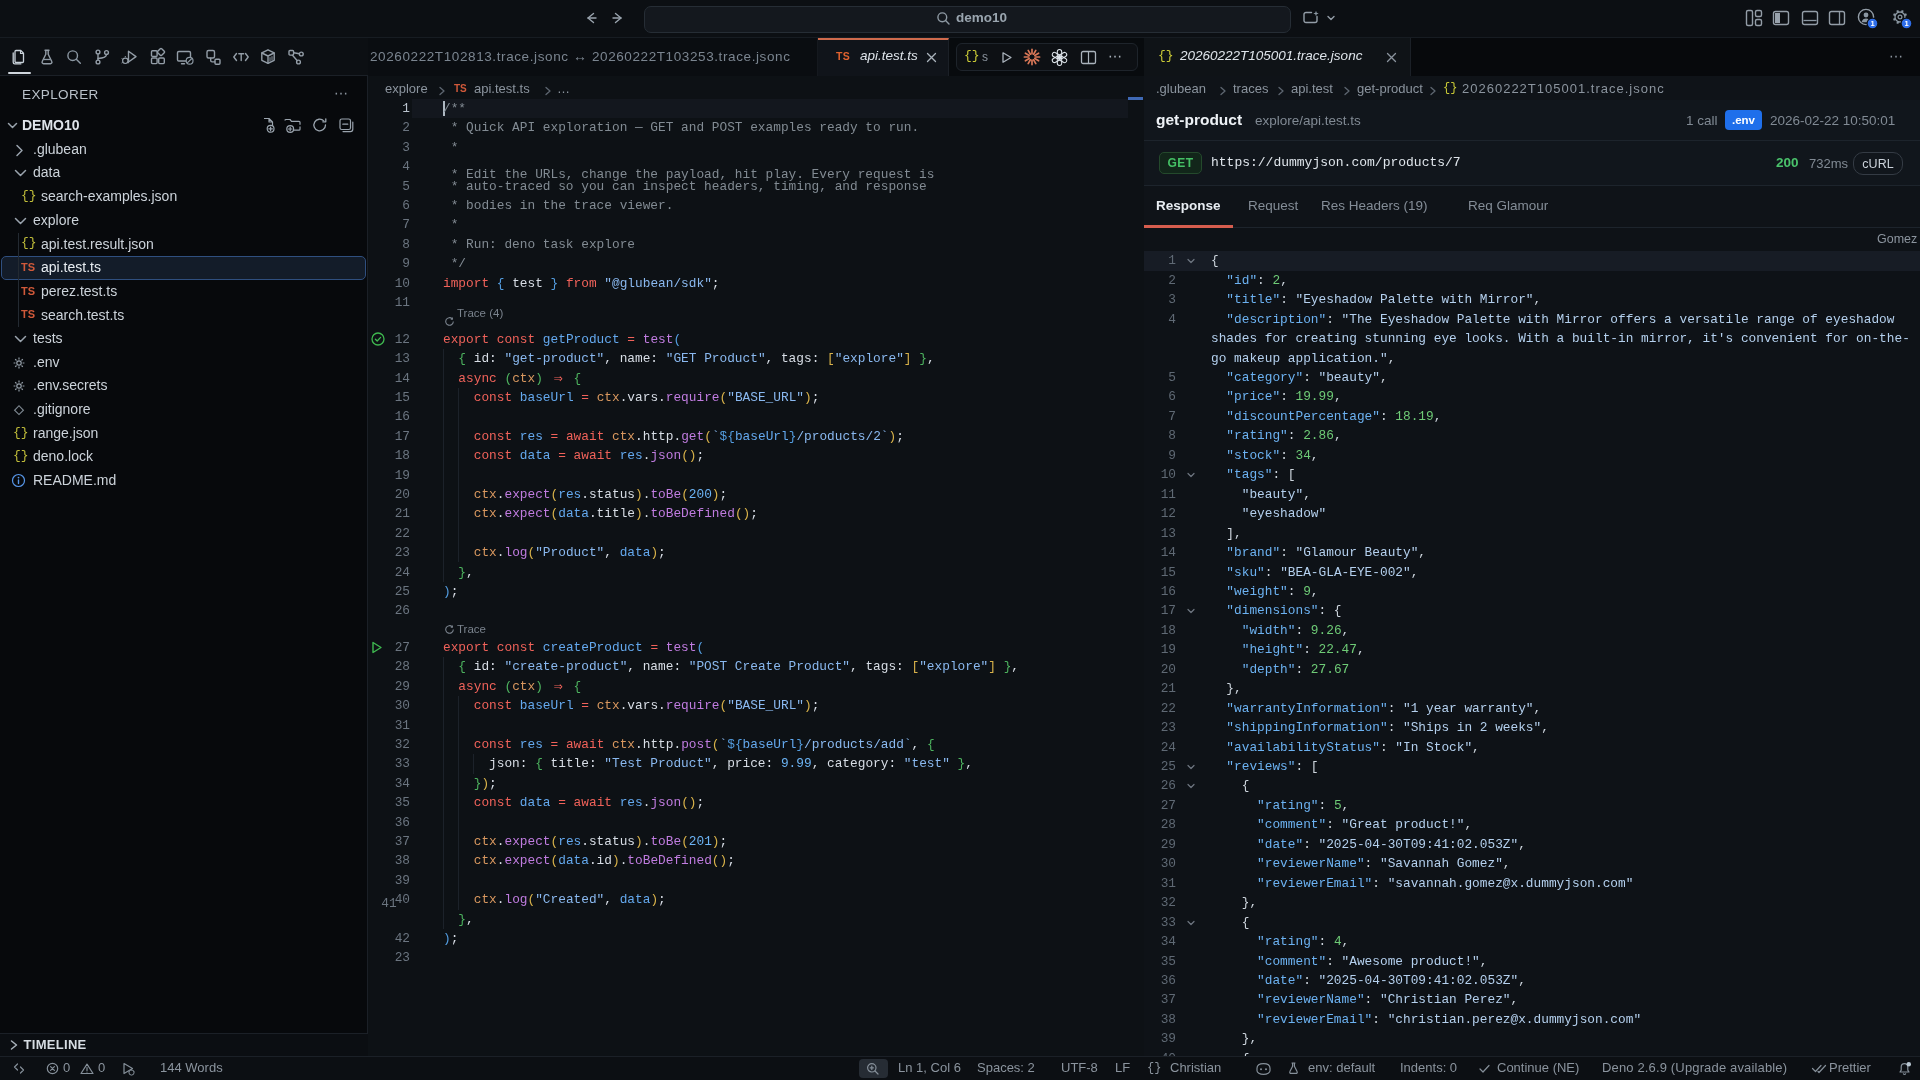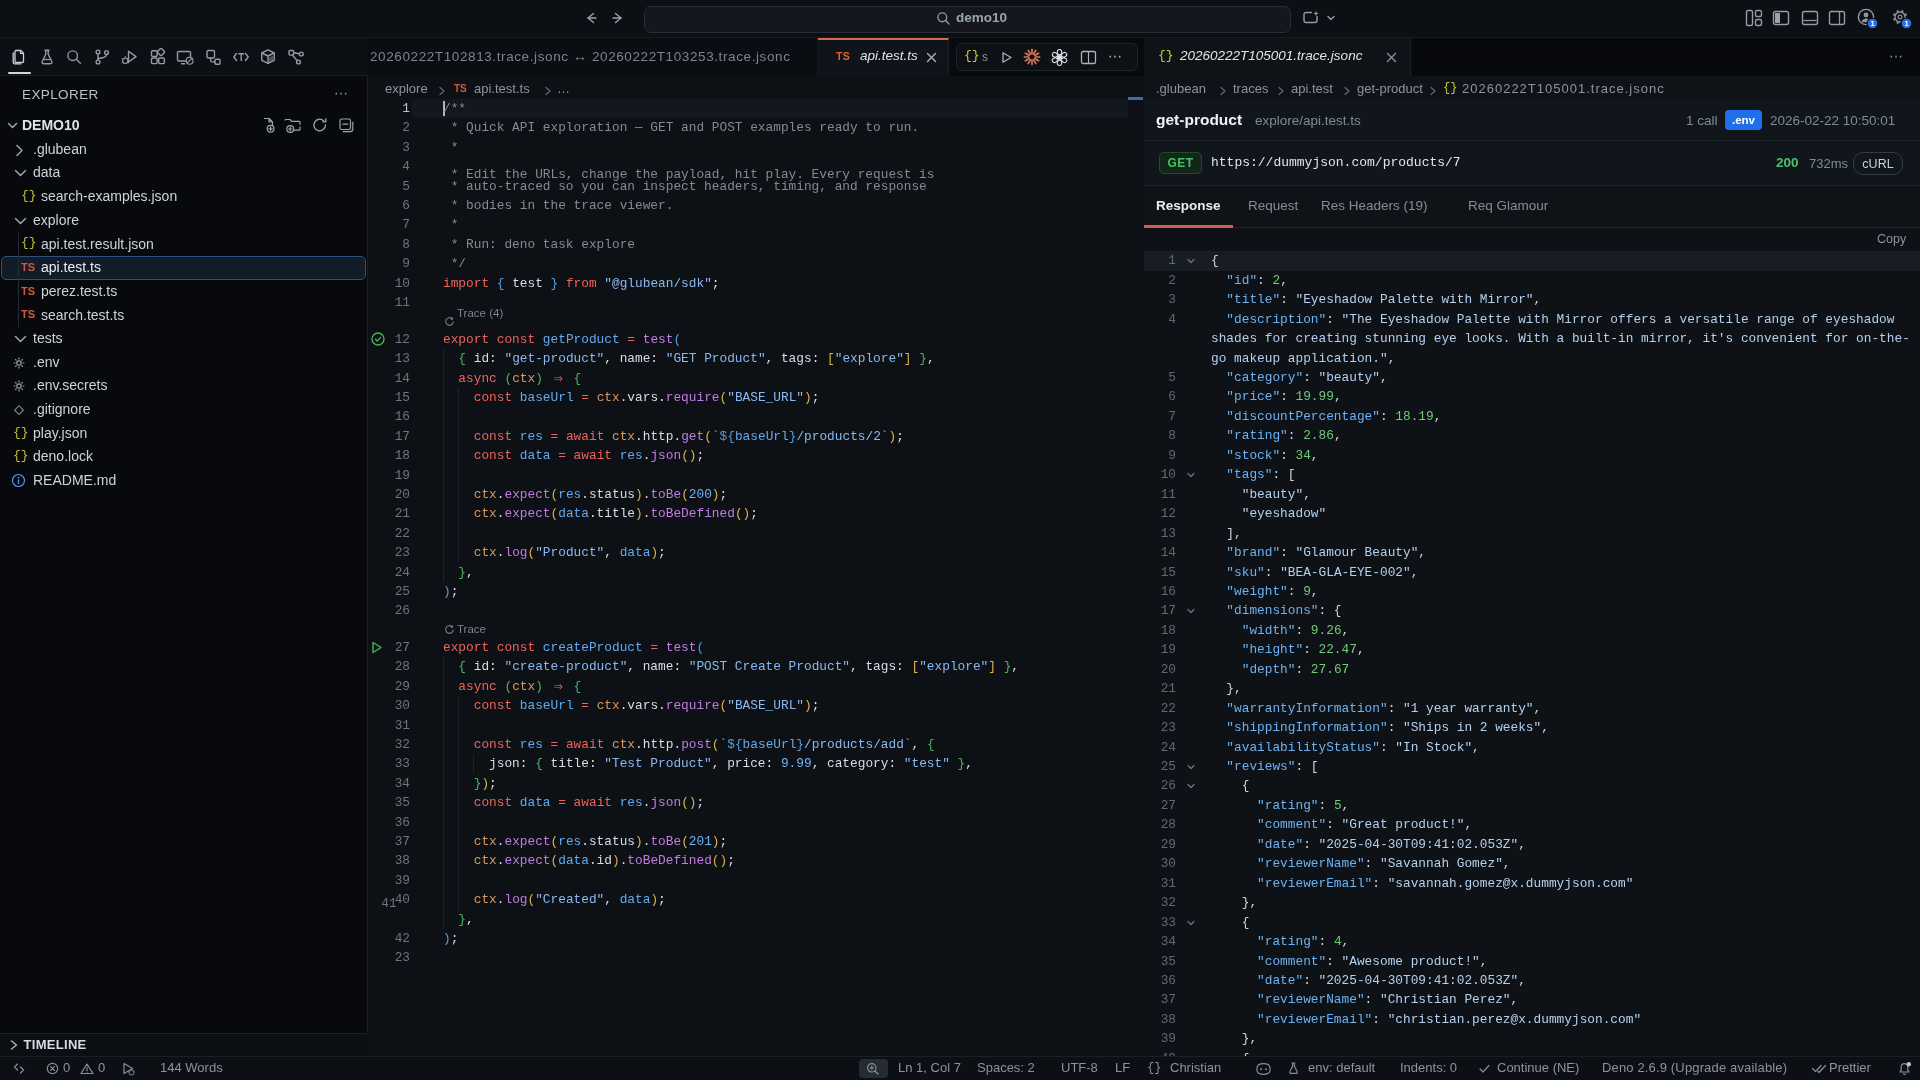--- a/index.html
+++ b/index.html
@@ -260,21 +260,21 @@
 <svg class="ab" style="left:12px;top:379.2px" width="14" height="14" viewBox="0 0 14 14" fill="none">
     <circle cx="7" cy="7" r="2.2" stroke="#949ea8" stroke-width="1.2"></circle>
     <path d="M7 1.6v1.8M7 10.6v1.8M1.6 7h1.8M10.6 7h1.8M3.2 3.2l1.3 1.3M9.5 9.5l1.3 1.3M10.8 3.2 9.5 4.5M4.5 9.5l-1.3 1.3" stroke="#949ea8" stroke-width="1.2"></path>
   </svg>
 <div class="trow" style="left:33px;top:374.34999999999997px;color:#ccd3da">.env.secrets</div>
 <svg class="ab" style="left:12px;top:403.0px" width="14" height="14" viewBox="0 0 14 14" fill="none">
     <rect x="4" y="4" width="6.2" height="6.2" transform="rotate(45 7 7)" stroke="#7c868f" stroke-width="1.2"></rect>
   </svg>
 <div class="trow" style="left:33px;top:398.15px;color:#ccd3da">.gitignore</div>
 <div class="ab" style="left:13px;top:424.6px;font-size:13px;font-weight:normal;color:#c0bd3a;font-family:'Liberation Mono',monospace">{}</div>
-<div class="trow" style="left:33px;top:421.75px;color:#ccd3da">play.json</div>
+<div class="trow" style="left:33px;top:421.75px;color:#ccd3da">range.json</div>
 <div class="ab" style="left:13px;top:448.2px;font-size:13px;font-weight:normal;color:#c0bd3a;font-family:'Liberation Mono',monospace">{}</div>
 <div class="trow" style="left:33px;top:445.34999999999997px;color:#ccd3da">deno.lock</div>
 <svg class="ab" style="left:11px;top:473.0px" width="15" height="15" viewBox="0 0 15 15" fill="none">
     <circle cx="7.5" cy="7.5" r="6" stroke="#5796e8" stroke-width="1.2"></circle>
     <path d="M7.5 7v3.6" stroke="#5796e8" stroke-width="1.4" stroke-linecap="round"></path>
     <circle cx="7.5" cy="4.6" r=".9" fill="#5796e8"></circle>
   </svg>
 <div class="trow" style="left:33px;top:469.15px;color:#ccd3da">README.md</div>
 <div class="ab" style="left:0;top:1033px;width:368px;height:23px;background:#0b0e12;border-top:1px solid #1b2027"></div>
 <svg class="ab" style="left:8px;top:1039px" width="12" height="12" viewBox="0 0 12 12" fill="none">
@@ -425,21 +425,21 @@
 <div class="ab" style="left:1776px;top:155px;font-size:13.5px;color:#4ac26b;font-weight:bold;font-style:normal;">200</div>
 <div class="ab" style="left:1809px;top:156px;font-size:13px;color:#818a94;font-weight:normal;font-style:normal;">732ms</div>
 <div class="ab" style="left:1853px;top:152px;width:50px;height:23px;border:1px solid #343b44;border-radius:10px;color:#ccd3db;font-size:12.5px;text-align:center;line-height:22px">cURL</div>
 <div class="ab" style="left:1144px;top:186px;width:776px;height:42px;background:#0f1318;border-bottom:1px solid #1d242c"></div>
 <div class="ab" style="left:1156px;top:198px;font-size:13.5px;color:#e8edf2;font-weight:bold;font-style:normal;">Response</div>
 <div class="ab" style="left:1248px;top:198px;font-size:13.5px;color:#848d97;font-weight:normal;font-style:normal;">Request</div>
 <div class="ab" style="left:1321px;top:198px;font-size:13.5px;color:#848d97;font-weight:normal;font-style:normal;">Res Headers (19)</div>
 <div class="ab" style="left:1468px;top:198px;font-size:13.5px;color:#848d97;font-weight:normal;font-style:normal;">Req Glamour</div>
 <div class="ab" style="left:1144px;top:225px;width:89px;height:2.5px;background:#d65d4e"></div>
 <div class="ab" style="left:1144px;top:228px;width:776px;height:828px;background:#0e1217;overflow:hidden"></div>
-<div class="ab" style="left:1877px;top:232px;font-size:12.5px;color:#8b949e;font-weight:normal;font-style:normal;">Copy</div>
+<div class="ab" style="left:1877px;top:232px;font-size:12.5px;color:#8b949e;font-weight:normal;font-style:normal;">Gomez</div>
 <div class="ab" style="left:1144px;top:251.3px;width:776px;height:19.45px;background:#171c25"></div>
 <div class="jnum" style="top:251.3px">1</div>
 <svg class="ab" style="left:1186px;top:257.3px" width="10" height="9" viewBox="0 0 10 9" fill="none">
     <path d="M2 2.5 5 5.5 8 2.5" stroke="#6e7681" stroke-width="1.2" stroke-linecap="round" stroke-linejoin="round"></path>
   </svg>
 <div class="jrow" style="top:251.3px">{</div>
 <div class="jnum" style="top:270.75px">2</div>
 <div class="jrow" style="top:270.75px">  <span class="key">"id"</span>: <span class="jn">2</span>,</div>
 <div class="jnum" style="top:290.2px">3</div>
 <div class="jrow" style="top:290.2px">  <span class="key">"title"</span>: <span class="val">"Eyeshadow Palette with Mirror"</span>,</div>
@@ -552,21 +552,21 @@
     <path d="M4 2.5 12.5 7.5 4 12.5V2.5z" stroke="#858f99" stroke-width="1.2" stroke-linecap="round" stroke-linejoin="round"></path>
     <circle cx="11.5" cy="11.5" r="2.6" fill="#0c0f13" stroke="#858f99" stroke-width="1"></circle>
     <path d="M11.5 9.5v-.8M9.5 11l-.8-.4M13.5 11l.8-.4" stroke="#858f99" stroke-width=".9"></path>
   </svg>
 <div class="sbi" style="left:160px;top:1056px">144 Words</div>
 <div class="ab" style="left:859px;top:1058.5px;width:29px;height:19px;background:#262c34;border-radius:4px"></div>
 <svg class="ab" style="left:866px;top:1062px" width="14" height="13" viewBox="0 0 14 13" fill="none">
     <circle cx="5.8" cy="5.8" r="4.2" stroke="#858f99" stroke-width="1.2" stroke-linecap="round" stroke-linejoin="round"></circle>
     <path d="M9 9l3 3M4.2 5.8h3.2M5.8 4.2v3.2" stroke="#858f99" stroke-width="1.2" stroke-linecap="round" stroke-linejoin="round"></path>
   </svg>
-<div class="sbi" style="left:898px;top:1056px">Ln 1, Col 7</div>
+<div class="sbi" style="left:898px;top:1056px">Ln 1, Col 6</div>
 <div class="sbi" style="left:977px;top:1056px">Spaces: 2</div>
 <div class="sbi" style="left:1061px;top:1056px">UTF-8</div>
 <div class="sbi" style="left:1115px;top:1056px">LF</div>
 <div class="sbi mono" style="left:1147px;top:1056px;font-size:12px">{}</div>
 <div class="sbi" style="left:1170px;top:1056px">Christian</div>
 <svg class="ab" style="left:1255px;top:1061px" width="17" height="15" viewBox="0 0 17 15" fill="none">
     <path d="M2 7.2c0-2.8 2.2-4.6 6.5-4.6s6.5 1.8 6.5 4.6v2.6c0 1.7-2.6 3.6-6.5 3.6S2 11.5 2 9.8z" stroke="#858f99" stroke-width="1.2" stroke-linecap="round" stroke-linejoin="round"></path>
     <circle cx="6" cy="8.3" r="1" fill="#858f99"></circle>
     <circle cx="11" cy="8.3" r="1" fill="#858f99"></circle>
   </svg>

